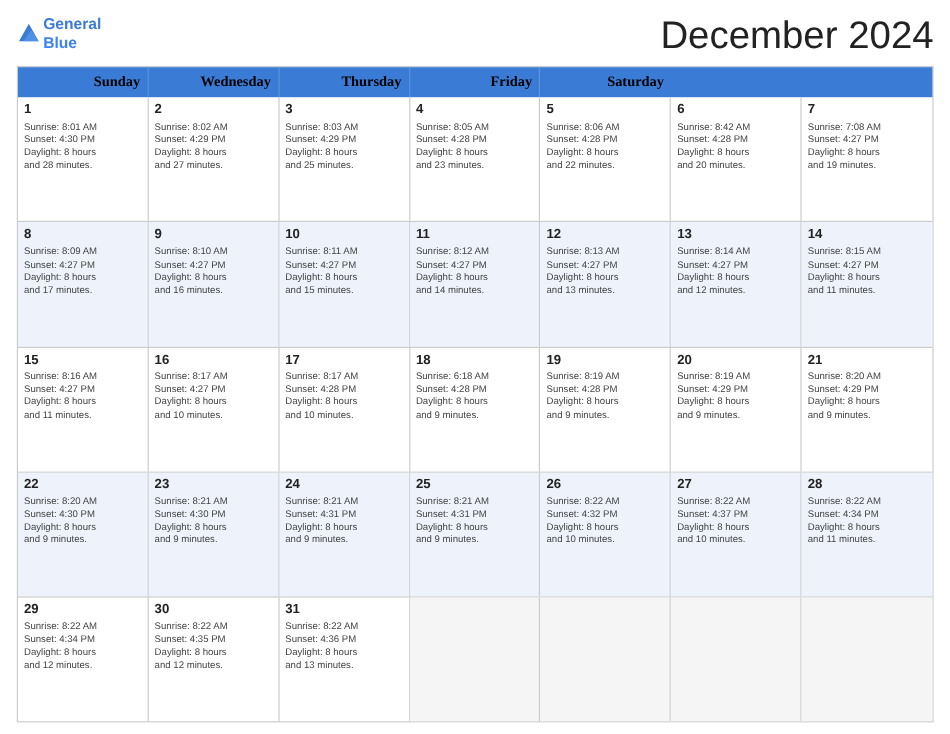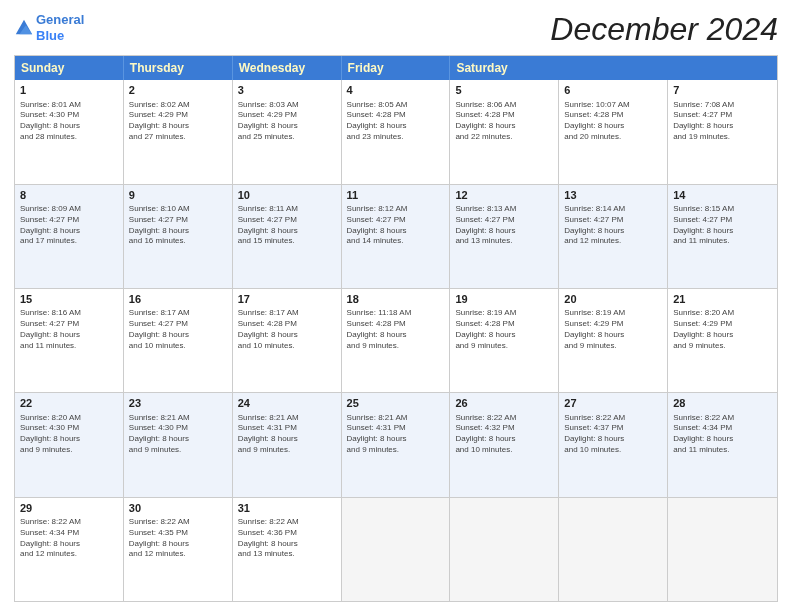--- a/index.html
+++ b/index.html
@@ -36,21 +36,20 @@
     }
     .logo-text span {
       color: #3a7bd5;
     }
     .logo-icon {
       width: 20px;
       height: 20px;
     }
     .title-block {
       text-align: center;
-      font-style: italic;
     }
     .month-title {
       font-size: 32px;
       font-weight: normal;
       color: #222;
       line-height: 1.1;
     }
     .location {
       font-size: 14px;
       color: #444;
@@ -60,26 +59,27 @@
       display: flex;
       flex-direction: column;
       border: 1px solid #ccc;
     }
     .cal-header-row {
       display: grid;
       grid-template-columns: repeat(7, 1fr);
       background: #3a7bd5;
     }
     .cal-header-cell {
-      color: #fef9c3;
+      color: #000000;
       font-size: 12px;
       font-weight: bold;
       padding: 5px 6px;
-      text-align: left;
+      text-align: right;
       border-right: 1px solid #5a95e0;
+      font-family: Liberation Serif, serif;
     }
     .cal-header-cell:last-child {
       border-right: none;
     }
     .cal-body {
       display: flex;
       flex-direction: column;
       flex: 1;
     }
     .cal-row {
@@ -139,22 +139,22 @@
       </div>
     </div>
     <div class="title-block">
       <div class="month-title">December 2024</div>
     </div>
   </div>
 
   <div class="calendar">
     <div class="cal-header-row">
     <div class="cal-header-cell">Sunday</div>
+        <div class="cal-header-cell">Wednesday</div>
         <div class="cal-header-cell">Thursday</div>
-        <div class="cal-header-cell">Wednesday</div>
         <div class="cal-header-cell">Friday</div>
         <div class="cal-header-cell">Saturday</div>
       </div>
     <div class="cal-body">
     <div class="cal-row">
           <div class="cal-cell">
             <span class="day-num">1</span>
             <span class="cell-line">Sunrise: 8:01 AM</span>
             <span class="cell-line">Sunset: 4:30 PM</span>
             <span class="cell-line">Daylight: 8 hours</span>
@@ -183,21 +183,21 @@
           </div>
           <div class="cal-cell">
             <span class="day-num">5</span>
             <span class="cell-line">Sunrise: 8:06 AM</span>
             <span class="cell-line">Sunset: 4:28 PM</span>
             <span class="cell-line">Daylight: 8 hours</span>
             <span class="cell-line">and 22 minutes.</span>
           </div>
           <div class="cal-cell">
             <span class="day-num">6</span>
-            <span class="cell-line">Sunrise: 10:07 AM</span>
+            <span class="cell-line">Sunrise: 8:42 AM</span>
             <span class="cell-line">Sunset: 4:28 PM</span>
             <span class="cell-line">Daylight: 8 hours</span>
             <span class="cell-line">and 20 minutes.</span>
           </div>
           <div class="cal-cell">
             <span class="day-num">7</span>
             <span class="cell-line">Sunrise: 7:08 AM</span>
             <span class="cell-line">Sunset: 4:27 PM</span>
             <span class="cell-line">Daylight: 8 hours</span>
             <span class="cell-line">and 19 minutes.</span>
@@ -271,21 +271,21 @@
           </div>
           <div class="cal-cell">
             <span class="day-num">17</span>
             <span class="cell-line">Sunrise: 8:17 AM</span>
             <span class="cell-line">Sunset: 4:28 PM</span>
             <span class="cell-line">Daylight: 8 hours</span>
             <span class="cell-line">and 10 minutes.</span>
           </div>
           <div class="cal-cell">
             <span class="day-num">18</span>
-            <span class="cell-line">Sunrise: 11:18 AM</span>
+            <span class="cell-line">Sunrise: 6:18 AM</span>
             <span class="cell-line">Sunset: 4:28 PM</span>
             <span class="cell-line">Daylight: 8 hours</span>
             <span class="cell-line">and 9 minutes.</span>
           </div>
           <div class="cal-cell">
             <span class="day-num">19</span>
             <span class="cell-line">Sunrise: 8:19 AM</span>
             <span class="cell-line">Sunset: 4:28 PM</span>
             <span class="cell-line">Daylight: 8 hours</span>
             <span class="cell-line">and 9 minutes.</span>

